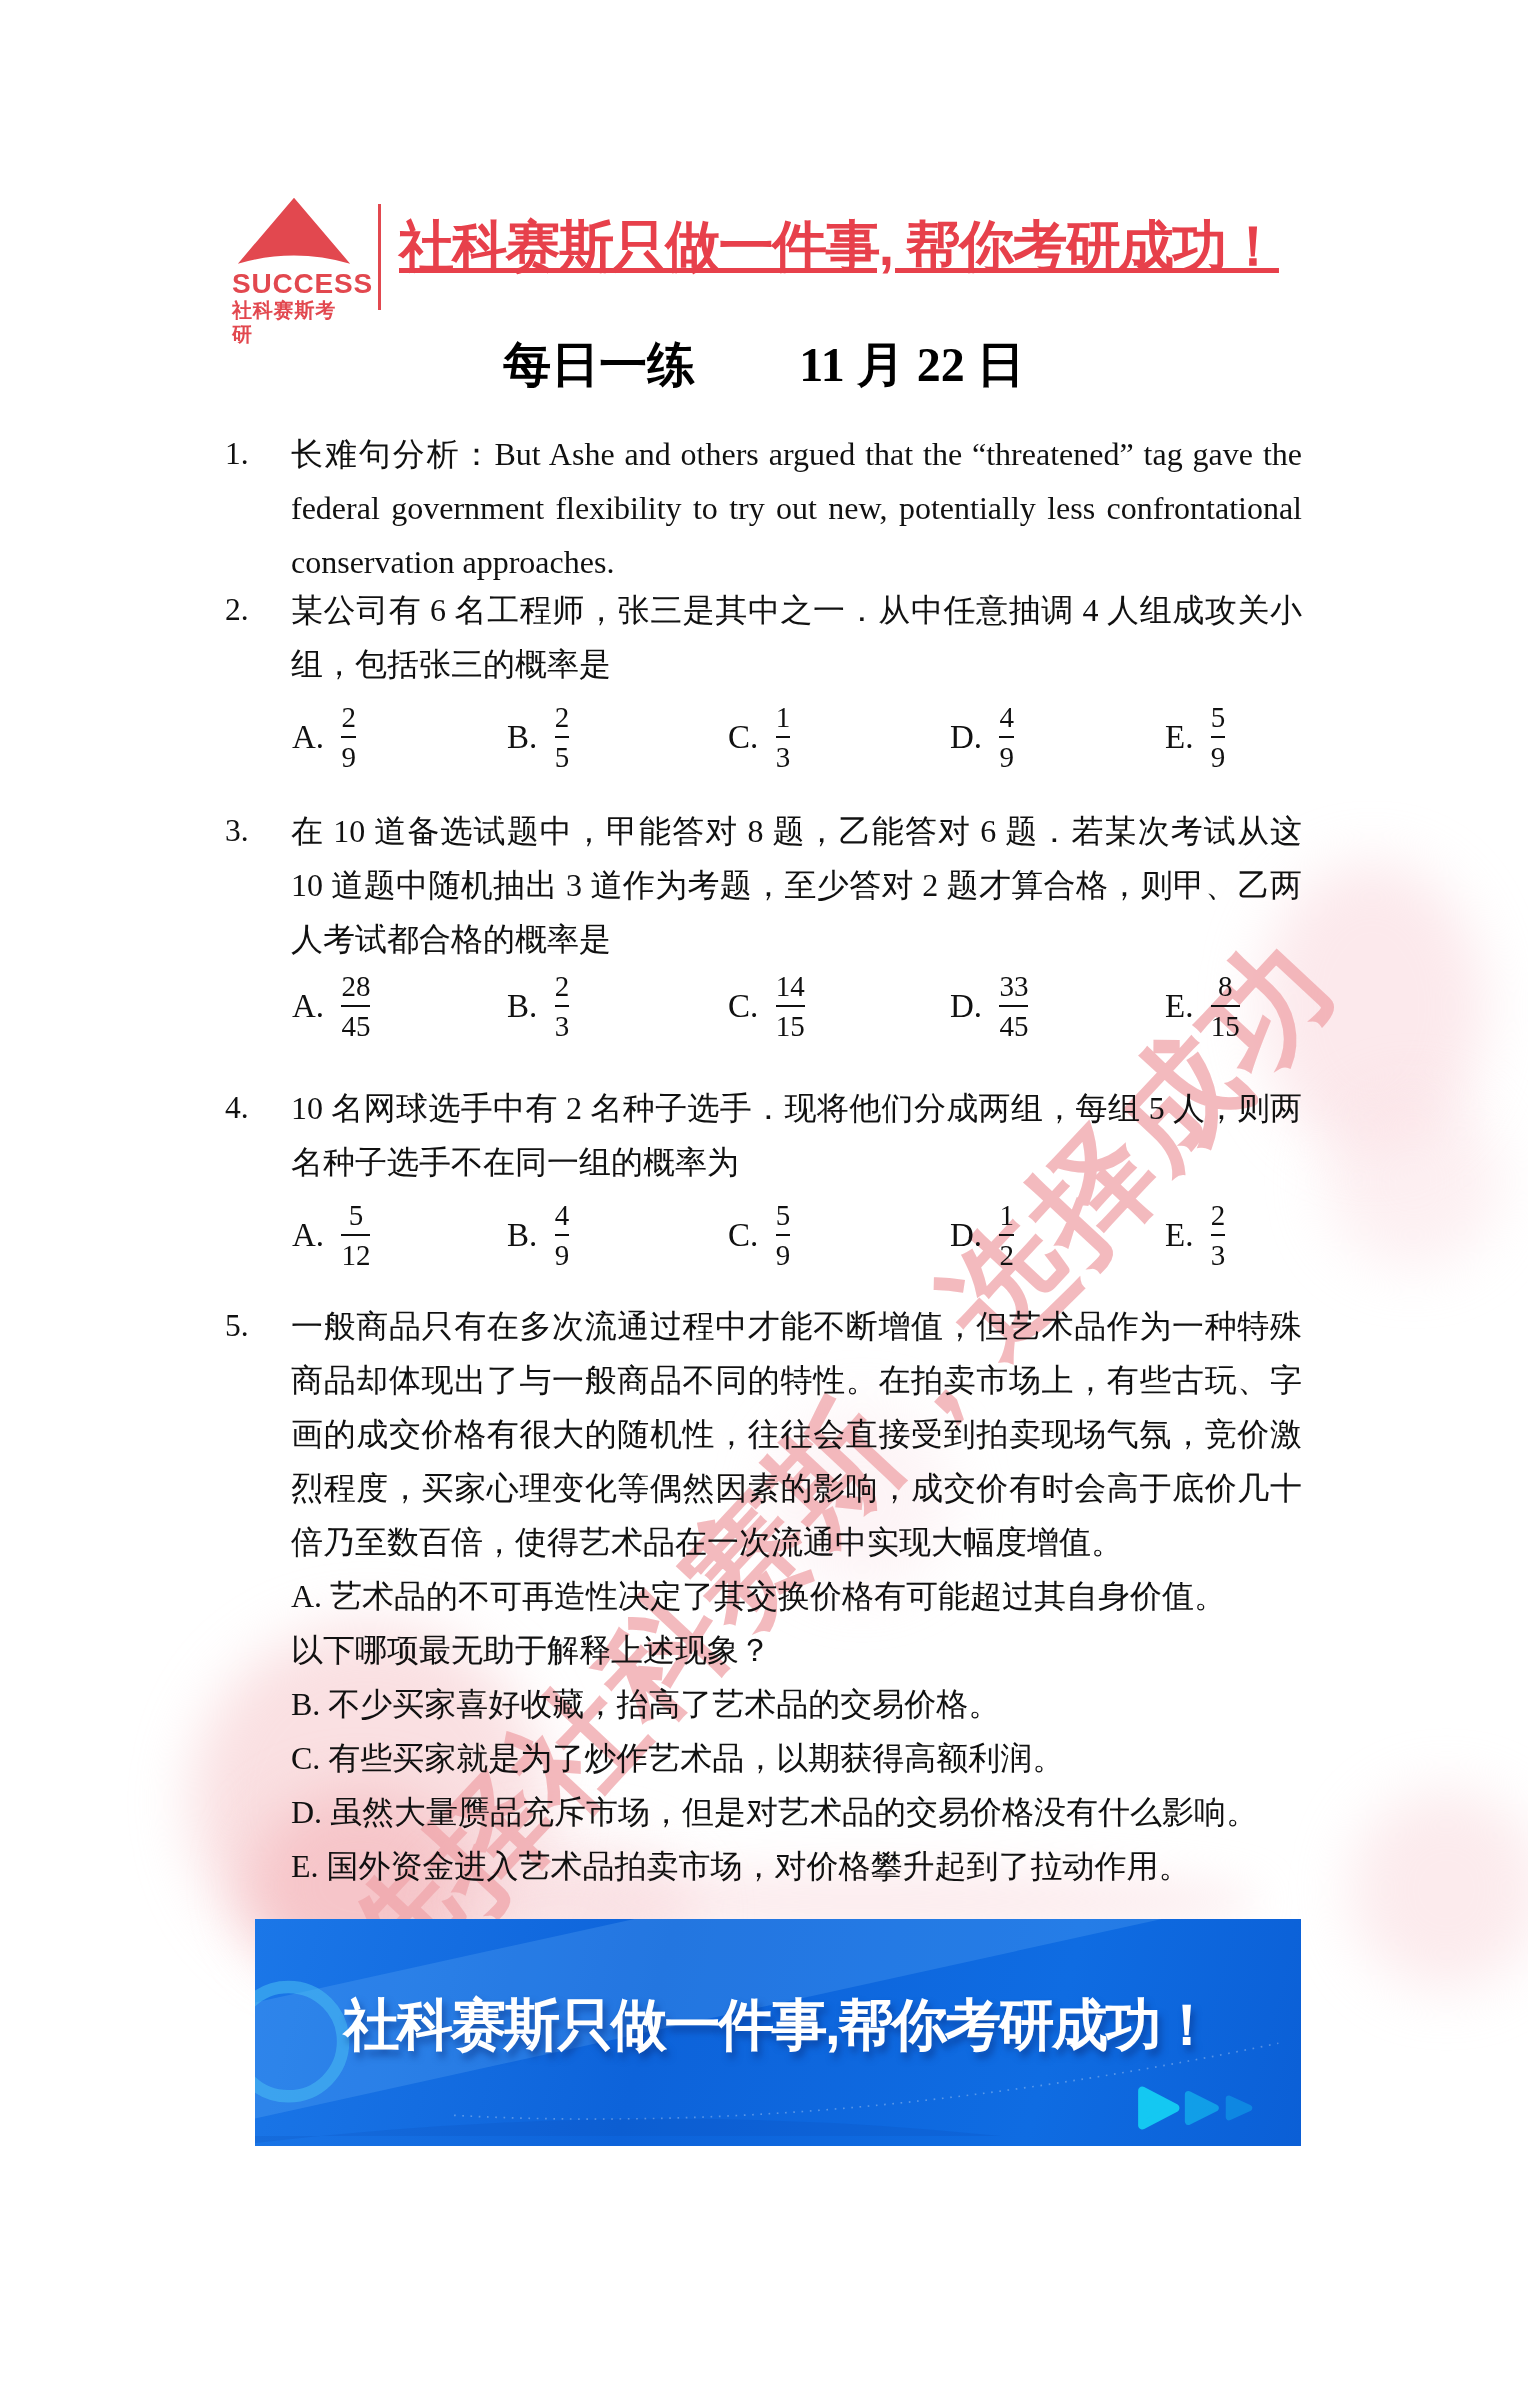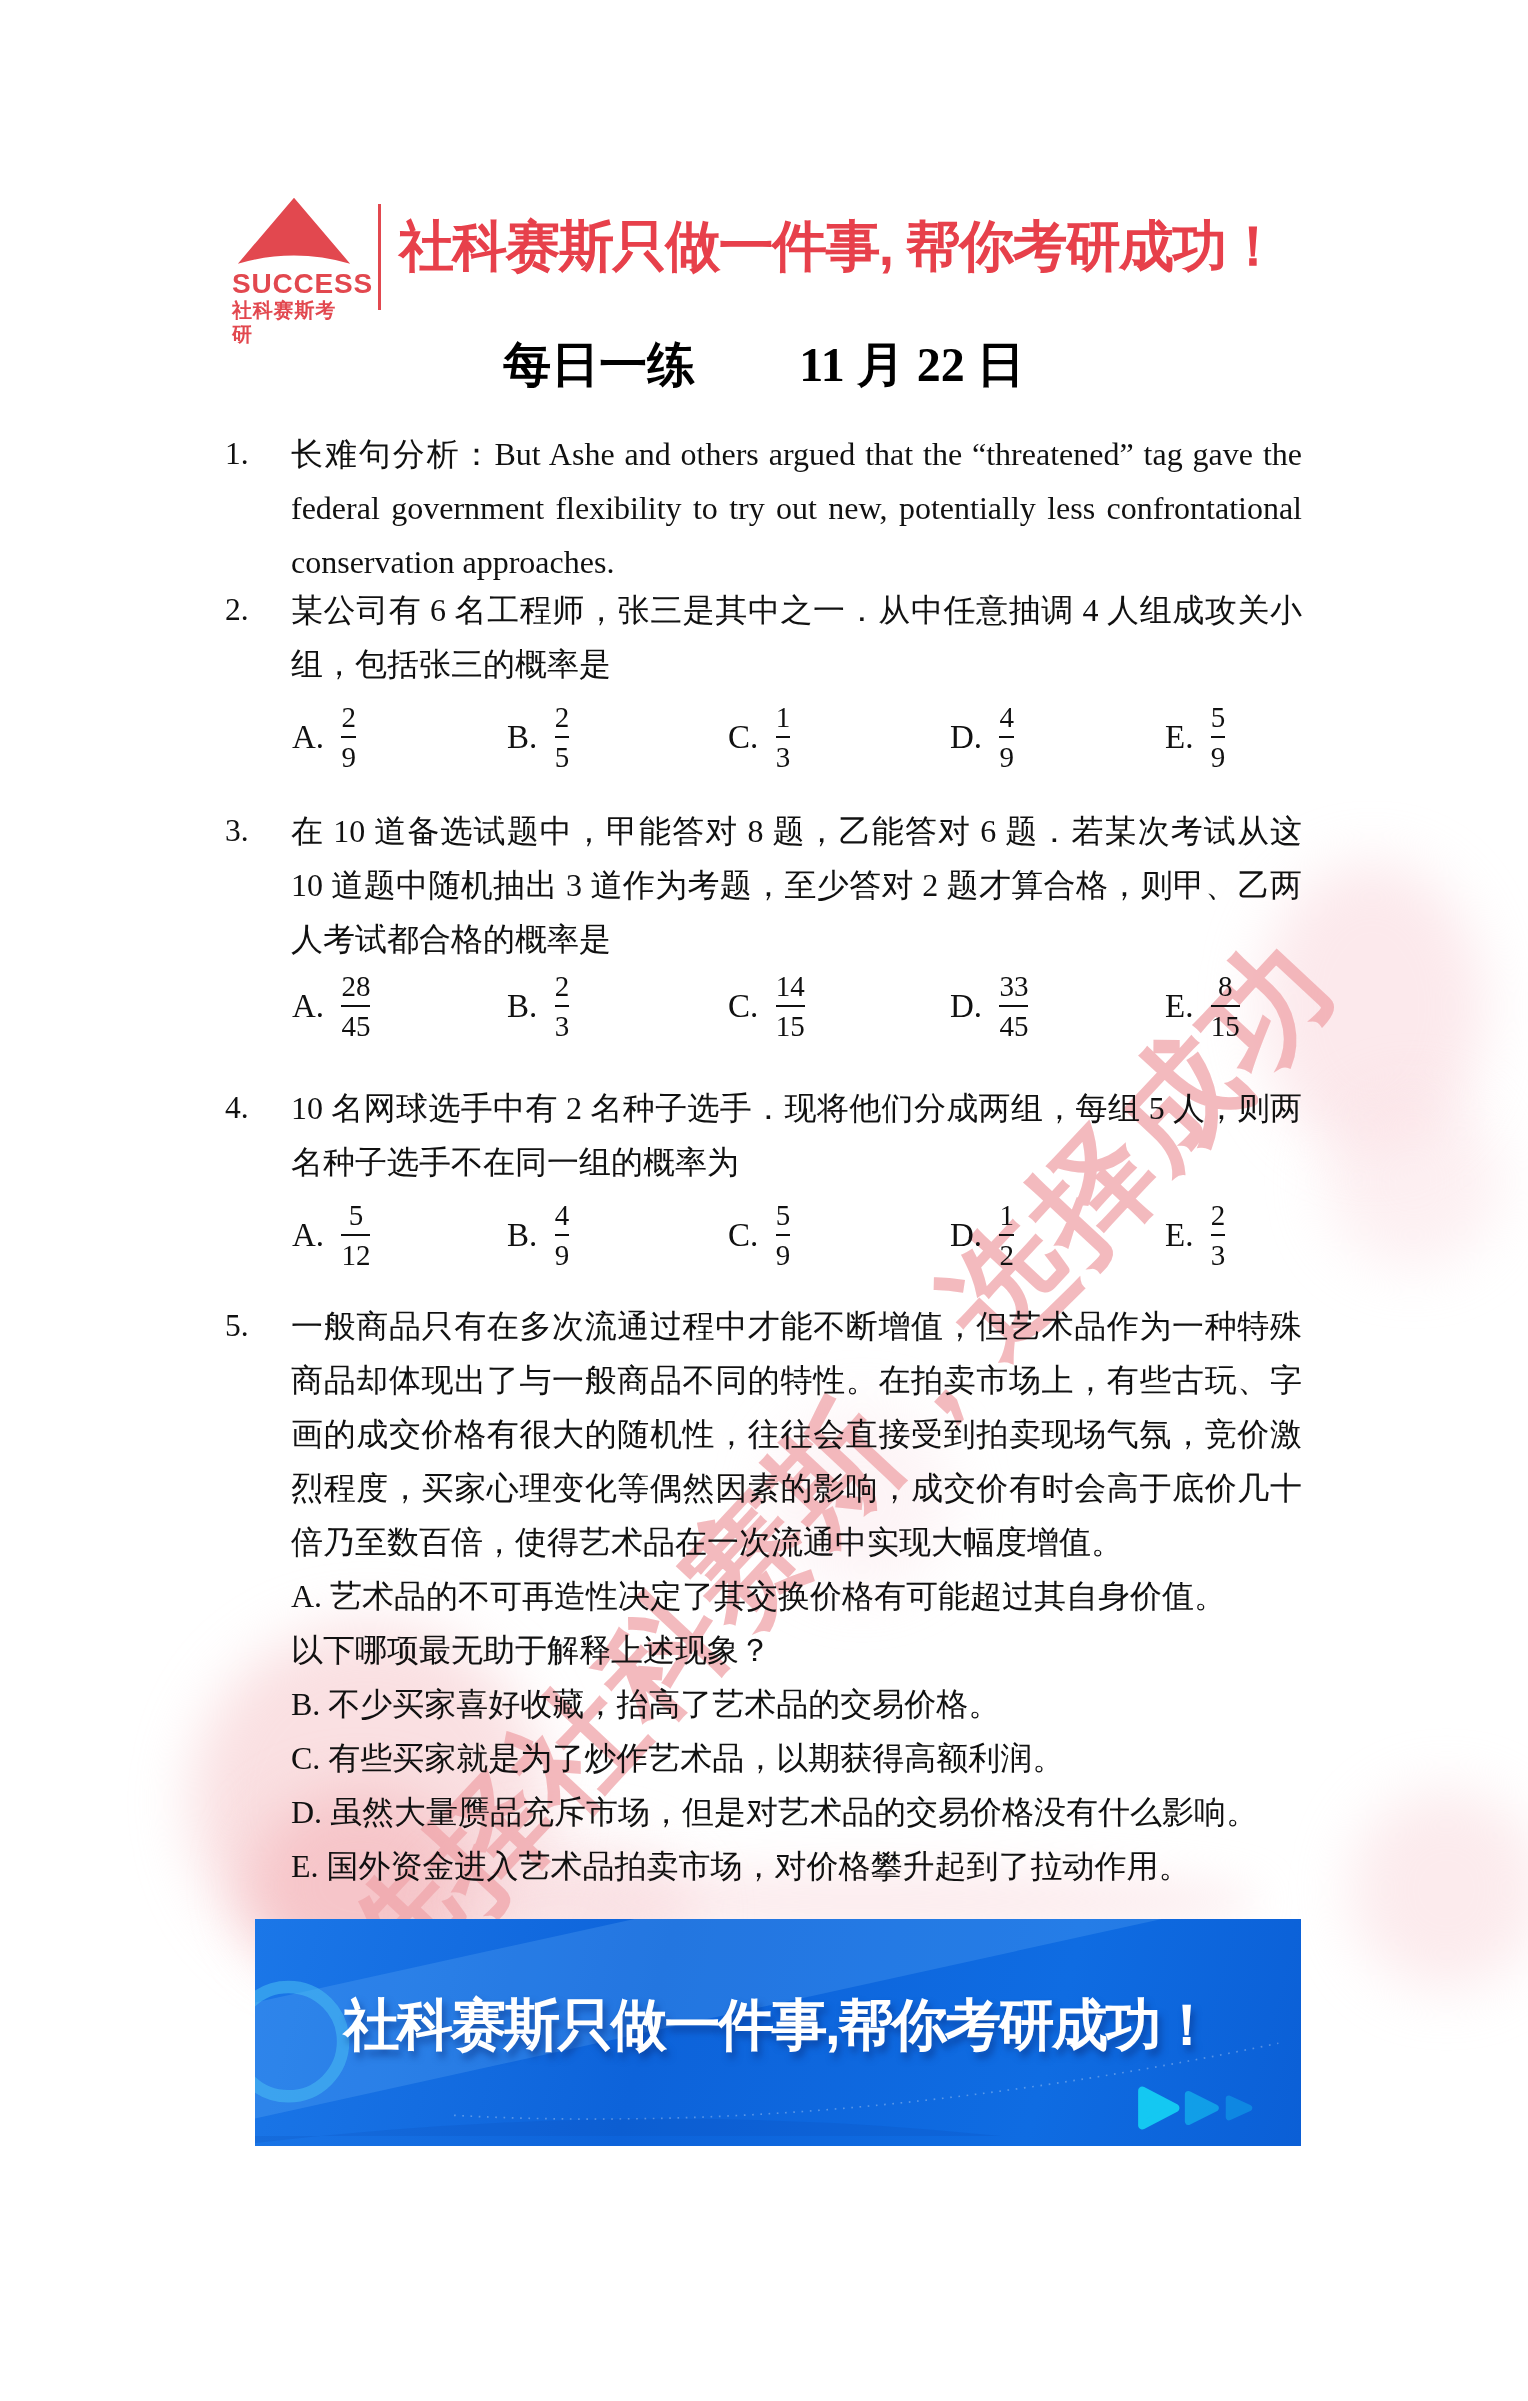--- a/index.html
+++ b/index.html
@@ -26,21 +26,21 @@
   
   .logo{position:absolute;left:232px;top:196px;width:124px;color:#e2484f;}
   .logo svg{display:block;margin:0 auto;}
   .logo-name{font-family:"Liberation Sans","DejaVu Sans",sans-serif;font-weight:bold;
              font-size:28px;letter-spacing:0.8px;line-height:1.05;margin-top:1.7px;}
   .logo-sub{font-family:"Liberation Sans","DejaVu Sans",sans-serif;font-weight:bold;
             font-size:20px;letter-spacing:0.8px;line-height:1.2;}
   .vdiv{position:absolute;left:378px;top:204px;width:3.3px;height:106px;background:#e2484f;}
   .slogan{position:absolute;left:399px;top:210px;width:912px;font-size:55px;font-weight:900;
           letter-spacing:-1.7px;color:#e7404b;white-space:nowrap;
-          font-family:"Liberation Sans","DejaVu Sans",sans-serif;}
+          font-family:"Liberation Sans","DejaVu Sans",sans-serif;text-decoration:underline;}
 
   
   .title-row{position:absolute;left:0;top:333px;width:100%;display:flex;justify-content:center;
              gap:104px;font-size:48px;font-weight:bold;color:#000;}
 
   
   .q{position:absolute;left:225px;width:1077px;}
   .qnum{position:absolute;left:0;top:0;font-size:31.5px;line-height:54px;}
   .qtext{margin-left:66px;width:1011px;font-size:32px;line-height:54px;text-align:justify;
          text-justify:inter-ideograph;}

